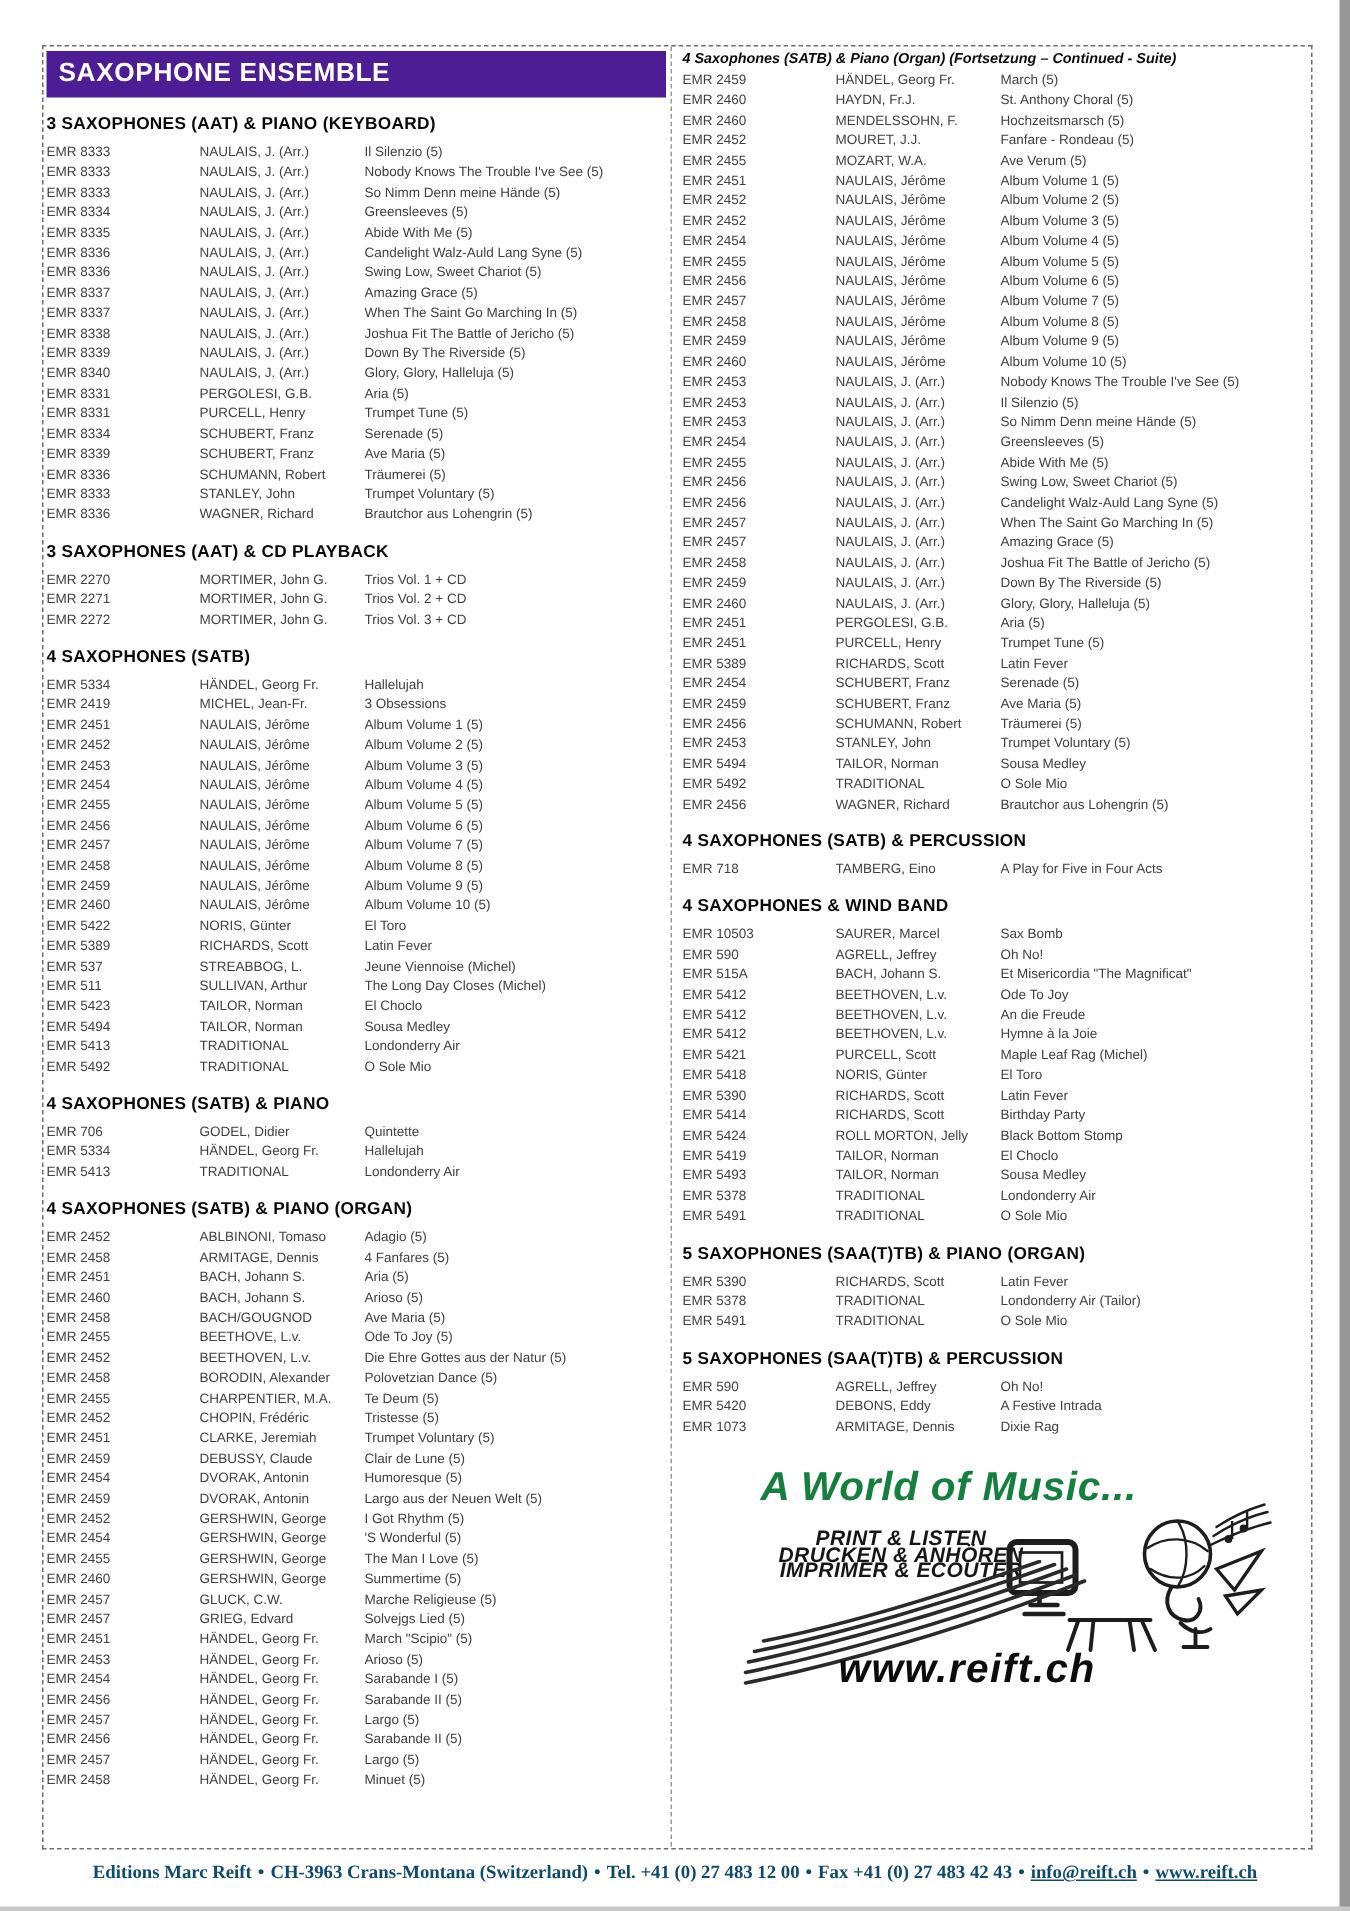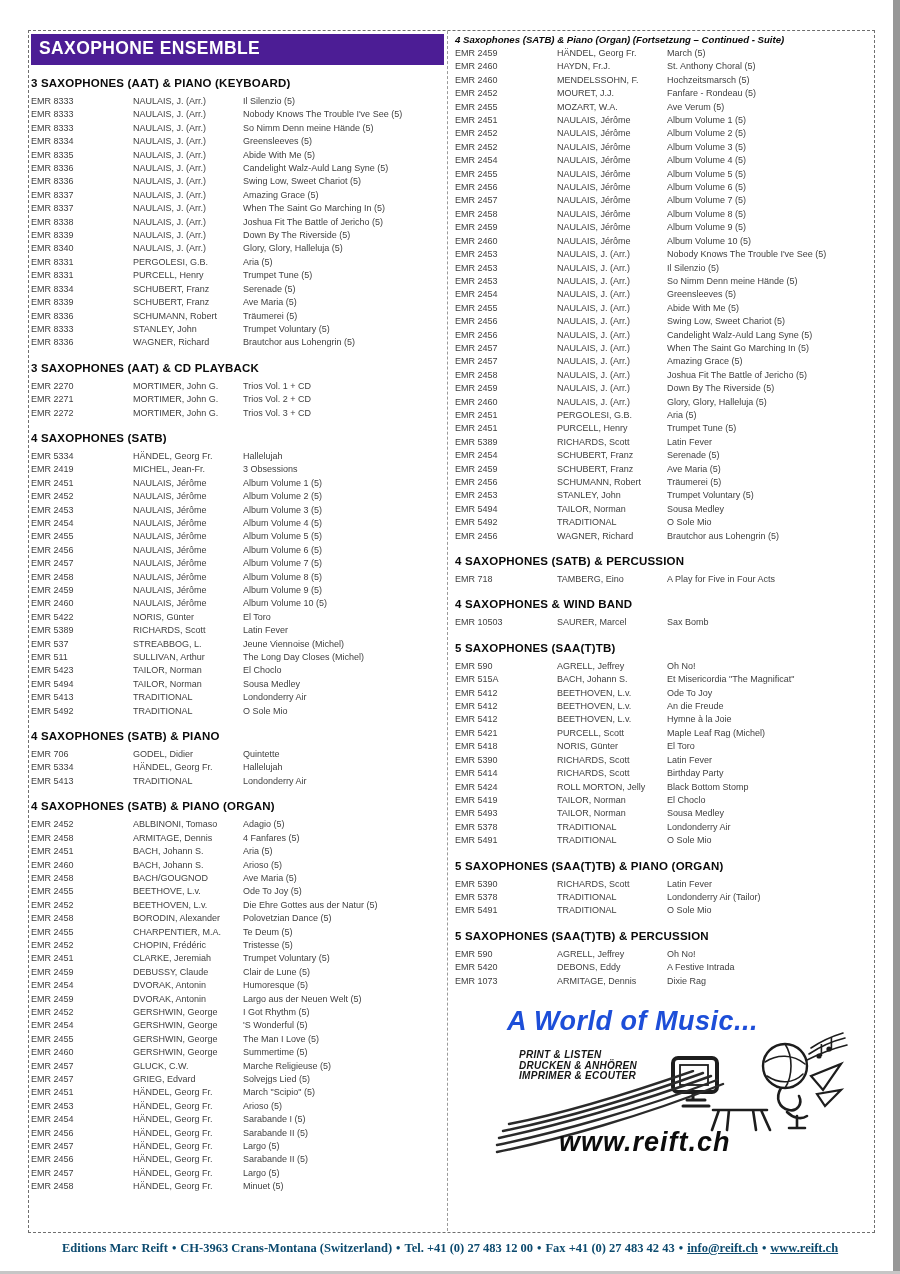--- a/index.html
+++ b/index.html
@@ -32,25 +32,25 @@
   .row{
     display:grid;grid-template-columns:102px 110px 1fr;
     font-size:9px;line-height:13.4px;color:#3f3f3f;
   }
   .row span{white-space:nowrap;overflow:hidden;}
 
   
   .logo{position:relative;margin:18px 0 0 38px;width:362px;height:152px;}
   .logo-title{
     position:absolute;top:0;left:14px;font-size:27px;font-weight:bold;font-style:italic;
-    color:#1d4ed8;letter-spacing:.5px;white-space:nowrap;
+    color:#15803d;letter-spacing:.5px;white-space:nowrap;
   }
   .logo-taglines{
-    position:absolute;top:44px;left:26px;
-    font-size:10px;font-weight:bold;font-style:italic;line-height:10.6px;
+    position:absolute;top:44px;left:26px;text-align:center;
+    font-size:14px;font-weight:bold;font-style:italic;line-height:10.6px;
     color:#161616;letter-spacing:.3px;
   }
   .logo-mascot{position:absolute;top:26px;left:176px;}
   .logo-swoosh{position:absolute;top:64px;left:0;}
   .logo-url{
     position:absolute;bottom:0;left:66px;font-size:27px;font-weight:bold;font-style:italic;
     color:#0c0c0c;letter-spacing:1px;white-space:nowrap;
   }
 
   .page-footer{
@@ -654,21 +654,20 @@
         </div>
       </div>
       <div class="section-heading">4 SAXOPHONES &amp; WIND BAND</div>
       <div class="rows">
         <div class="row">
           <span>EMR 10503</span>
           <span>SAURER, Marcel</span>
           <span>Sax Bomb</span>
         </div>
       </div>
-      <div class="section-heading">5 SAXOPHONES (SAA(T)TB)</div>
       <div class="rows">
         <div class="row">
           <span>EMR 590</span>
           <span>AGRELL, Jeffrey</span>
           <span>Oh No!</span>
         </div>
         <div class="row">
           <span>EMR 515A</span>
           <span>BACH, Johann S.</span>
           <span>Et Misericordia "The Magnificat"</span>

